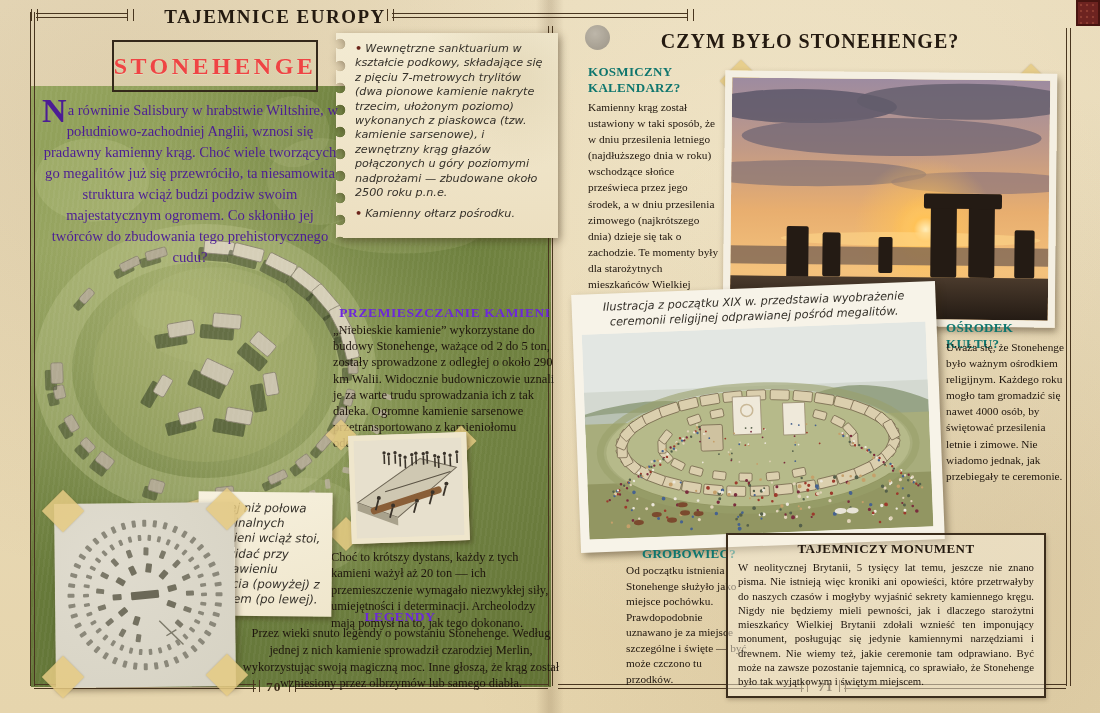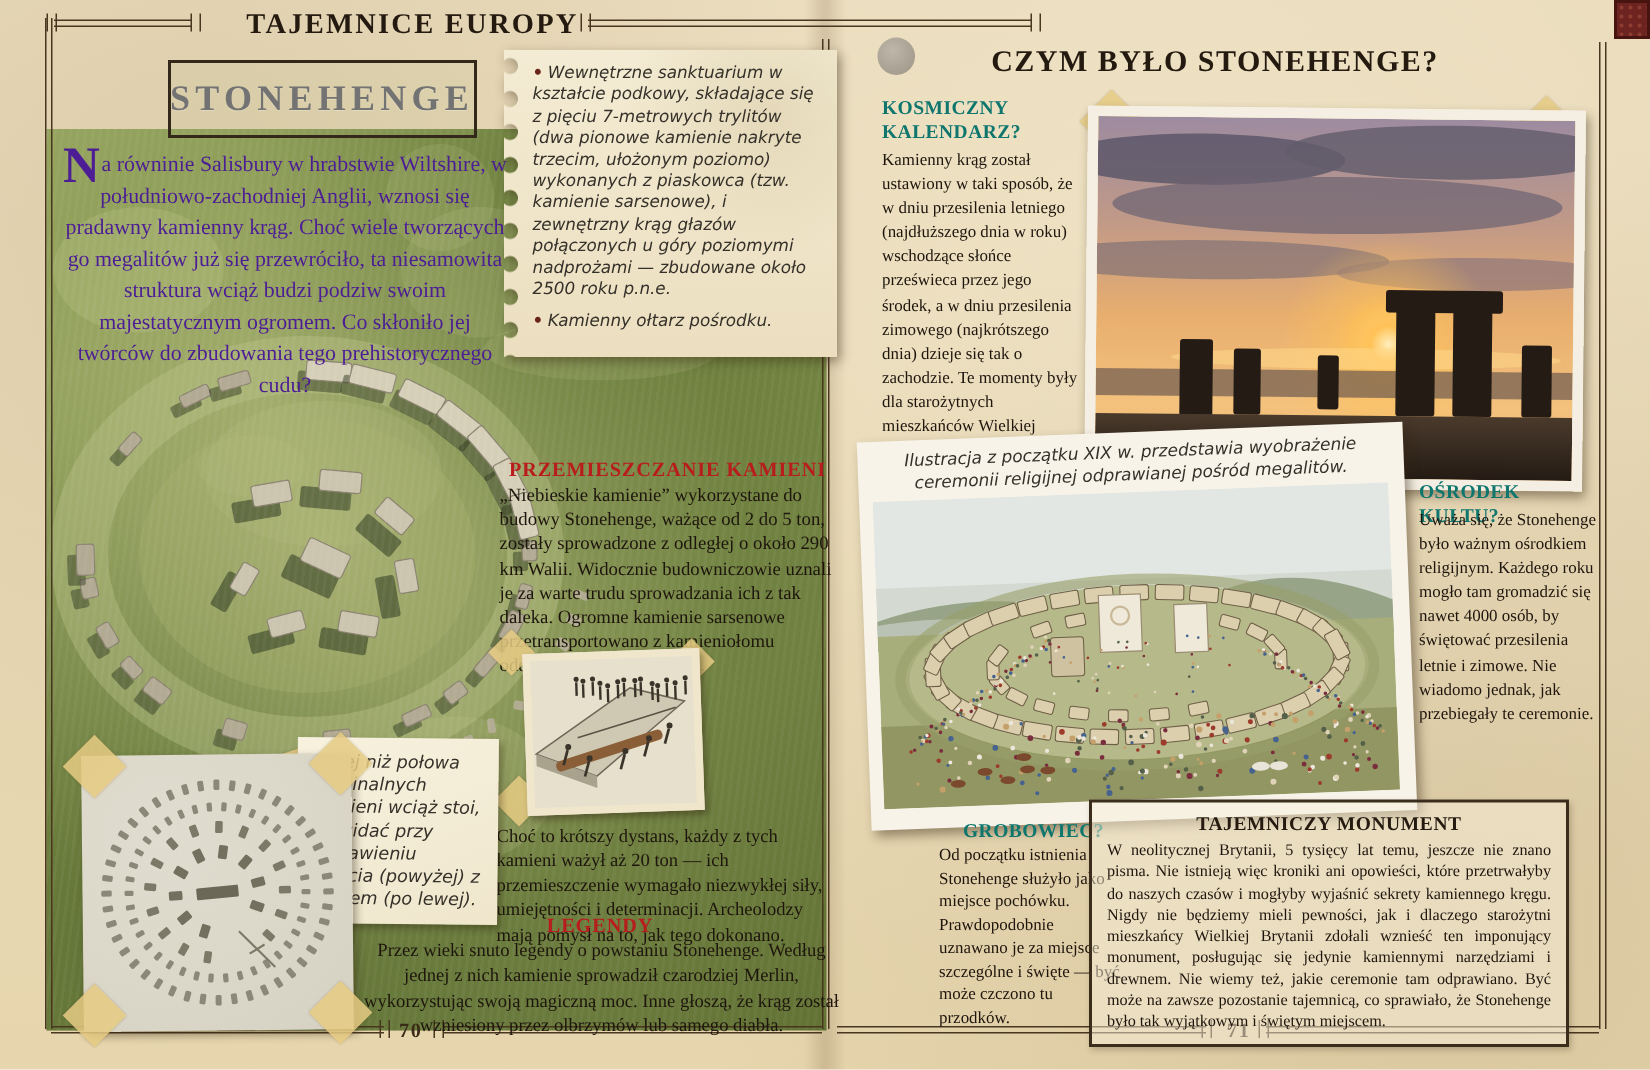--- a/index.html
+++ b/index.html
@@ -33,41 +33,41 @@
   .aerial{position:absolute;left:31px;top:86px;width:520px;height:601px;overflow:hidden;
     background:
       radial-gradient(ellipse at 70% 12%, rgba(85,105,45,.55), transparent 45%),
       radial-gradient(ellipse at 12% 90%, rgba(75,95,40,.55), transparent 50%),
       radial-gradient(ellipse at 36% 46%, #b4bb7e 0%, transparent 60%),
       linear-gradient(135deg,#95a45e,#7e9049 45%,#6e7f40 78%,#617234);}
   .aerial svg{position:absolute;left:0;top:0;}
   .grain{position:absolute;inset:0;background:repeating-linear-gradient(97deg,rgba(255,255,255,.04) 0 2px,transparent 2px 5px);}
   
   .title-box{position:absolute;left:112px;top:40px;width:202px;height:48px;border:2.5px solid #33281a;
-    display:flex;align-items:center;justify-content:flex-end;font-size:24px;font-weight:bold;
-    letter-spacing:3.5px;color:#737373;text-shadow:0 1px 0 rgba(255,255,240,.25);
+    display:flex;align-items:center;justify-content:center;font-size:24px;font-weight:bold;
+    letter-spacing:3.5px;color:#ef4444;text-shadow:0 1px 0 rgba(255,255,240,.25);
     background:rgba(180,190,130,.12);}
   
   .intro{position:absolute;left:40px;top:100px;width:300px;text-align:center;
     font-size:14.6px;line-height:21px;color:#4c1d95;}
   .dropcap{font-size:34px;font-weight:bold;line-height:0;vertical-align:-7px;padding-right:1px;}
   
   .notepad-wrap{position:absolute;left:336px;top:33px;filter:drop-shadow(2px 3px 4px rgba(50,35,15,.45));}
   .notepad{width:222px;box-sizing:border-box;background:
       radial-gradient(circle at 80% 20%, rgba(190,170,120,.25), transparent 40%),
       linear-gradient(#f3ebd3,#ecdfc0);
     padding:9px 9px 9px 19px;
     -webkit-mask:radial-gradient(circle at 4px 11px,transparent 5px,#000 5.6px) 0 0/100% 22px repeat-y;
     mask:radial-gradient(circle at 4px 11px,transparent 5px,#000 5.6px) 0 0/100% 22px repeat-y;}
   .hand{font-family:"DejaVu Sans",sans-serif;font-style:italic;color:#35312a;}
   .np-title{font-size:13.6px;font-weight:bold;margin:2px 0 6px 0;letter-spacing:.2px;}
   .np-item{font-size:11.2px;line-height:14.4px;margin:0 0 7px 0;}
   .np-bullet{color:#6b241a;font-weight:bold;margin-right:3px;}
   
-  .sec-head{font-weight:bold;letter-spacing:.6px;color:#b91c1c;text-align:center;font-size:13.5px;}
+  .sec-head{font-weight:bold;letter-spacing:.6px;color:#6d28d9;text-align:center;font-size:13.5px;}
   .body-txt{font-size:12.5px;line-height:16.2px;color:#1e150d;}
   .mv-head{position:absolute;left:332px;top:305px;width:226px;}
   .mv-p1{position:absolute;left:333px;top:322px;width:227px;}
   .mv-p2{position:absolute;left:331px;top:549px;width:230px;font-size:12.4px;line-height:16.4px;}
   .lg-head{position:absolute;left:240px;top:609px;width:320px;}
   .lg-txt{position:absolute;left:240px;top:625px;width:322px;font-size:12.4px;line-height:16.8px;text-align:center;}
   
   .haul{position:absolute;left:350px;top:434px;width:118px;height:108px;background:#efe6cc;
     border:5px solid #efe6cc;box-sizing:border-box;transform:rotate(-2deg);
     box-shadow:2px 3px 5px rgba(50,35,15,.45);}

